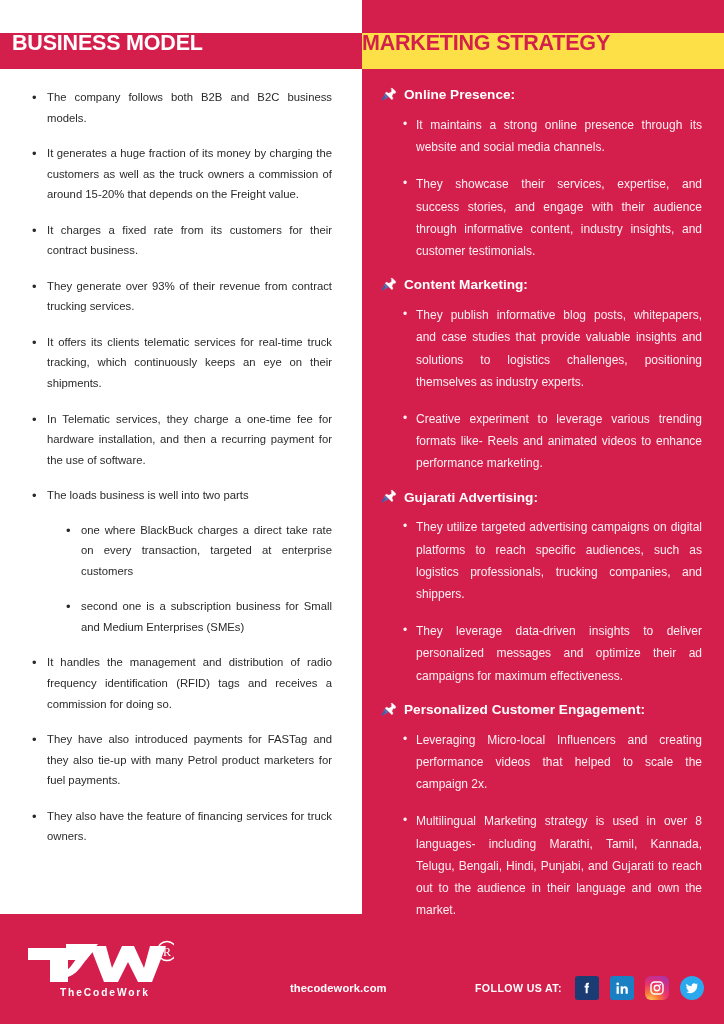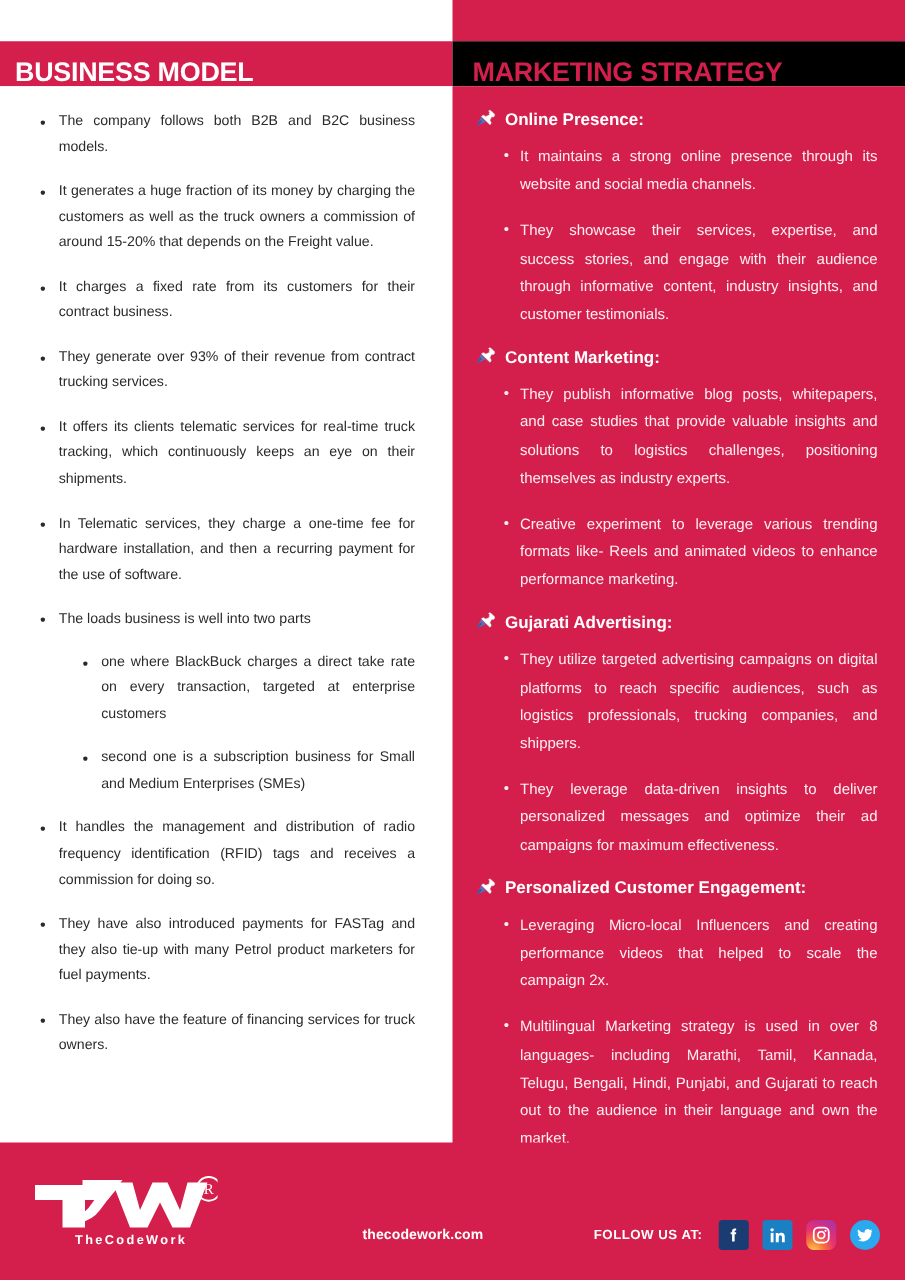--- a/index.html
+++ b/index.html
@@ -27,31 +27,31 @@
     width: 362px; height: 33px;
     background: #d41f4d;
   }
 
   
   .hdr-band {
     position: absolute;
     top: 33px;
     height: 36px;
     display: flex;
-    align-items: flex-end;
+    align-items: flex-start;
   }
   .hdr-left {
     left: 0; width: 362px;
     background: #d41f4d;
     padding-left: 12px;
   }
   .hdr-right {
     left: 362px; width: 362px;
-    background: #000000;
-    padding-left: 16px;
+    background: #fde047;
+    padding-left: 0;
   }
   .hdr-title {
     font-size: 21.5px;
     font-weight: bold;
     letter-spacing: -0.2px;
     line-height: 1;
     white-space: nowrap;
   }
   .hdr-left .hdr-title { color: #ffffff; }
   .hdr-right .hdr-title { color: #d41f4d; }
@@ -117,21 +117,21 @@
     top: -1px;
     font-size: 13px;
     color: #2a2a2a;
   }
 
   
   .sec { margin-bottom: 4px; }
 
   .sec-head {
     display: flex;
-    align-items: flex-end;
+    align-items: center;
     gap: 7px;
     margin-bottom: 10px;
   }
   .sec-head-title {
     font-size: 13.6px;
     font-weight: bold;
     color: #ffffff;
     line-height: 1.2;
   }
   .pin-icon {

